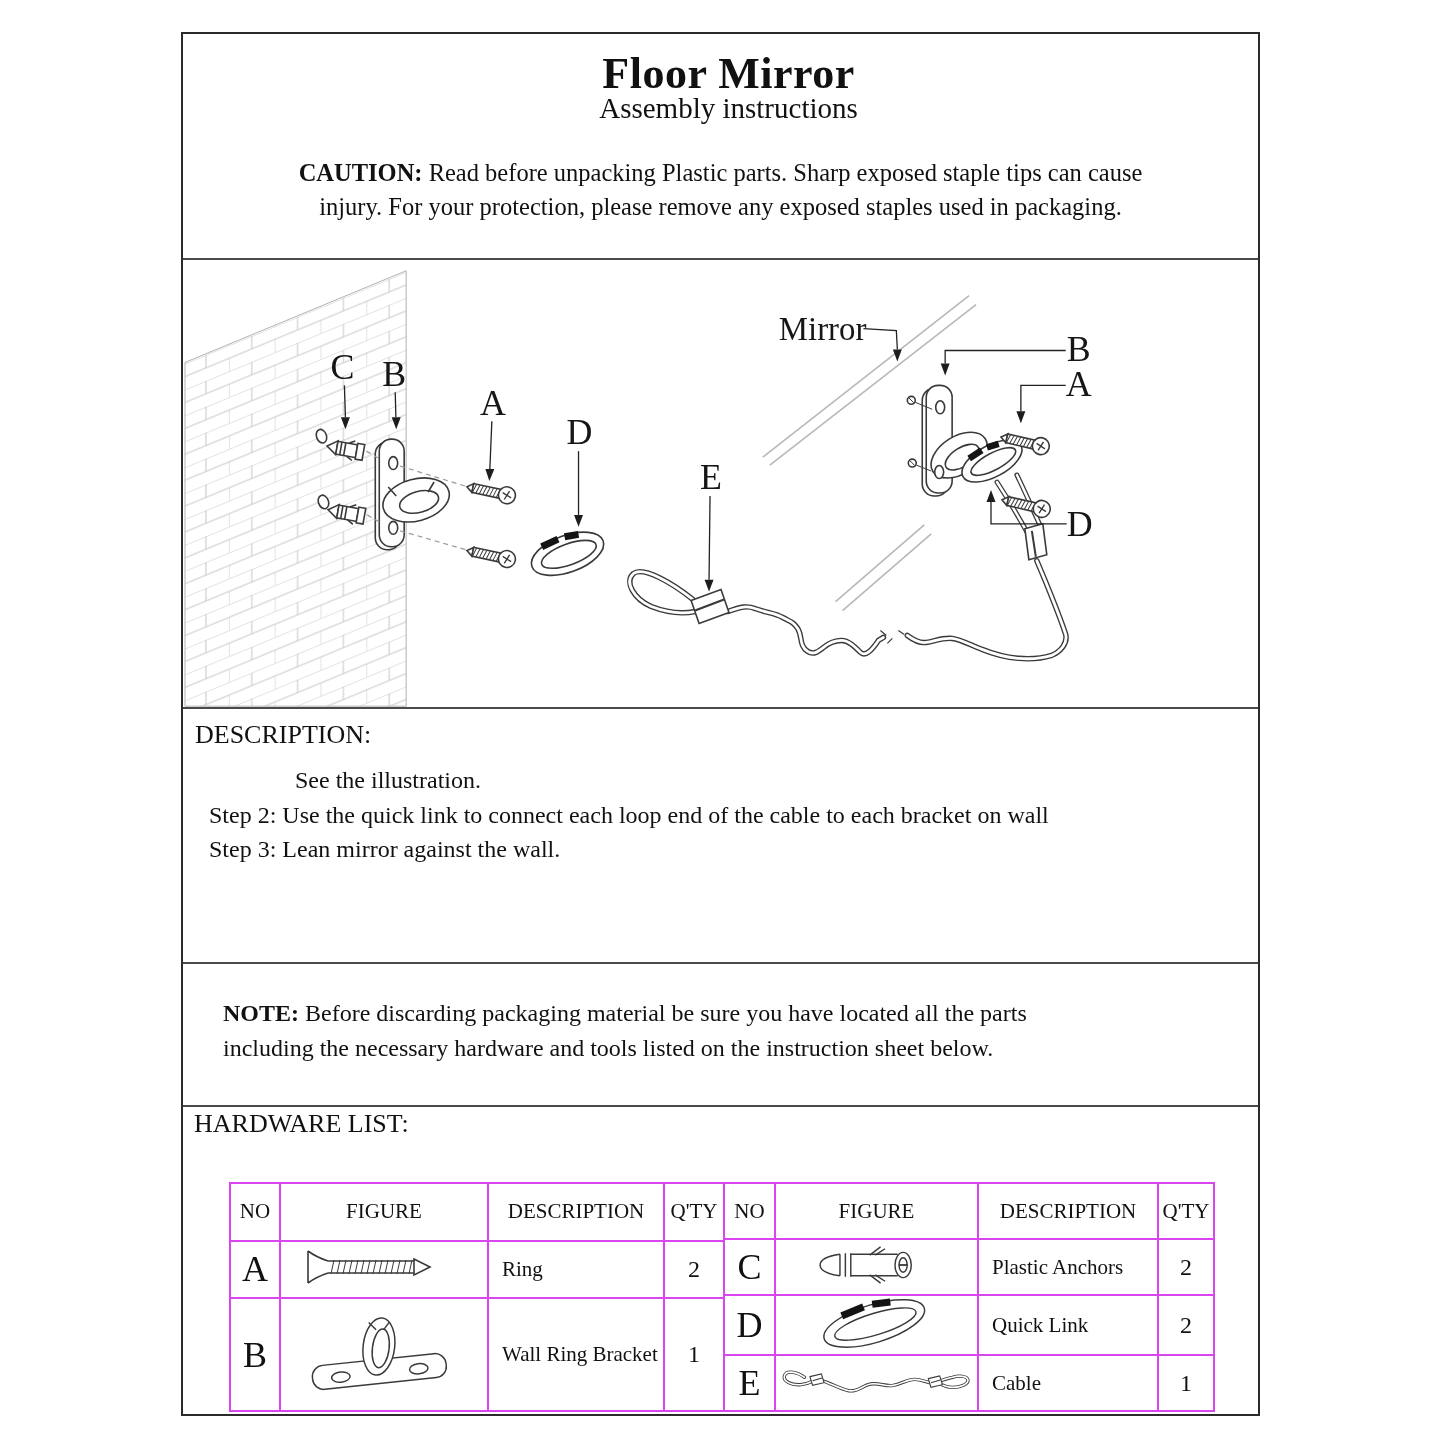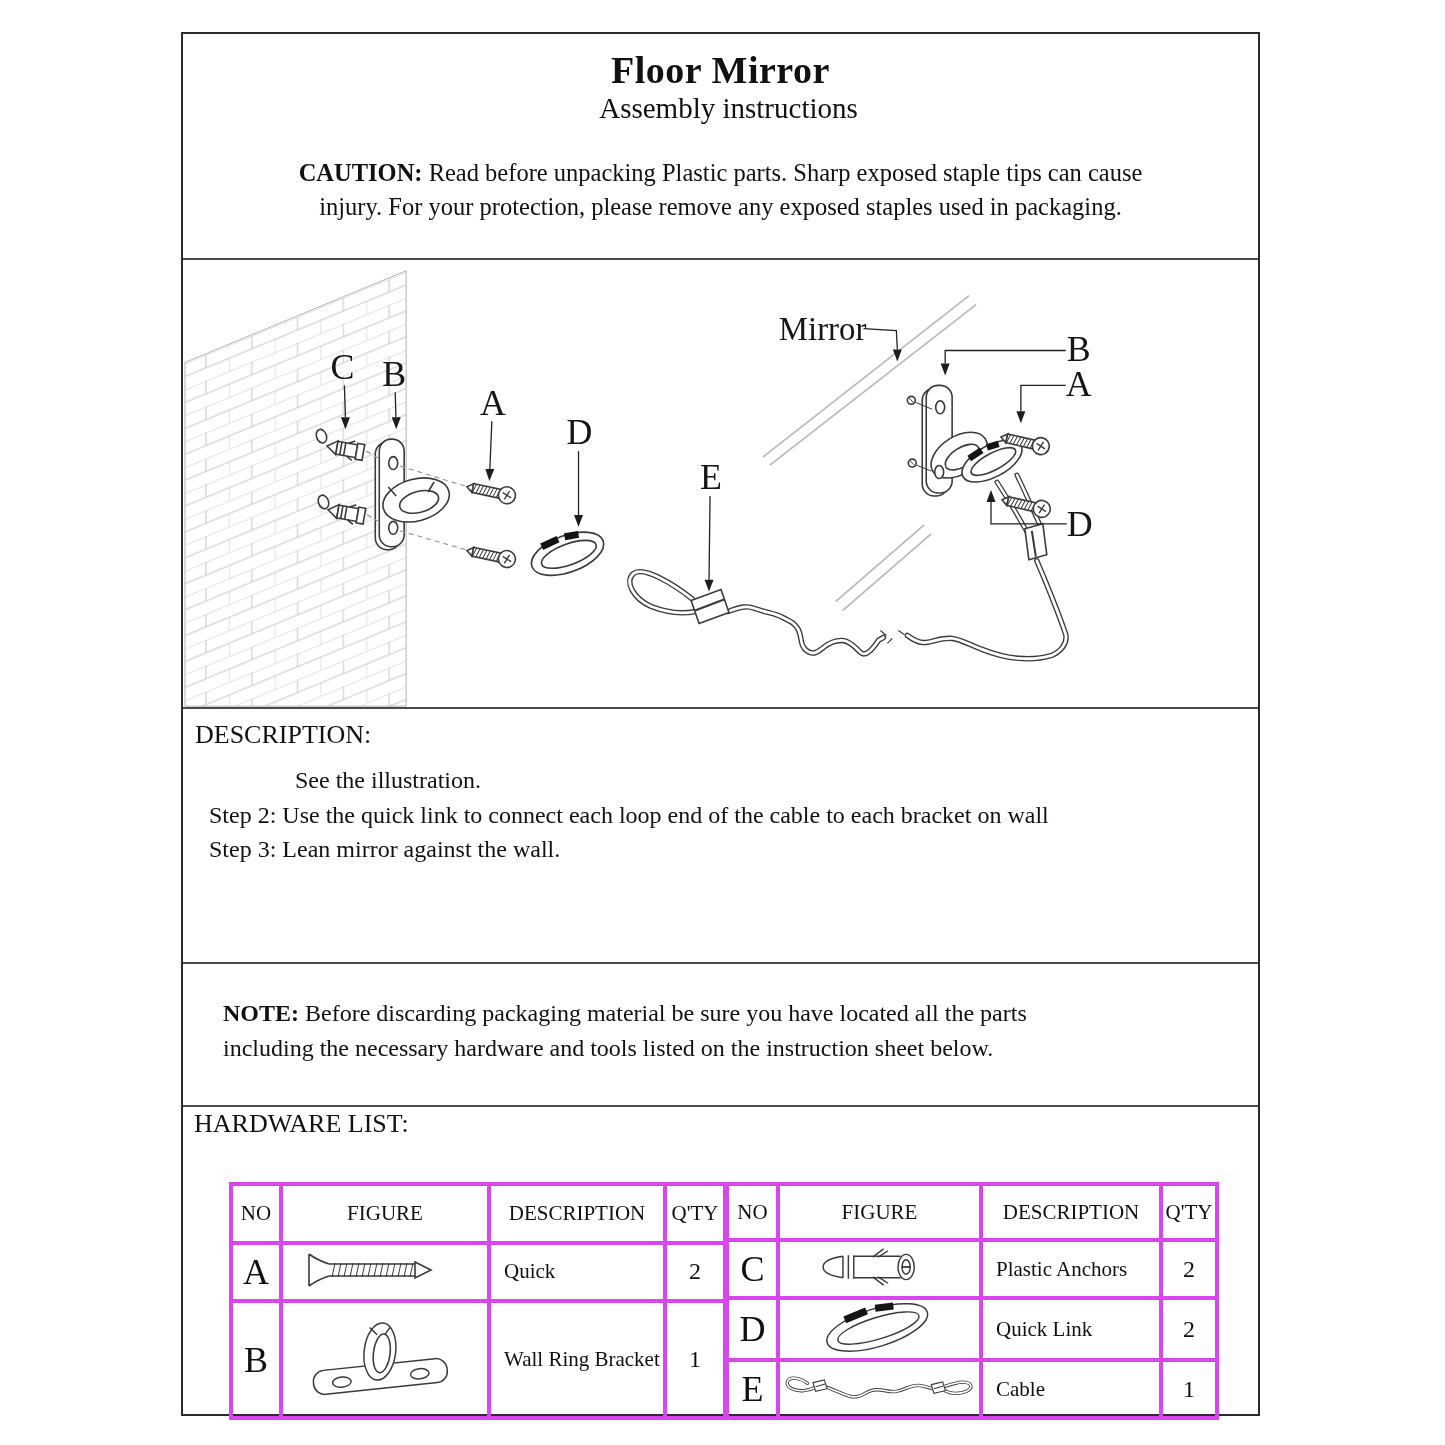--- a/index.html
+++ b/index.html
@@ -1,35 +1,35 @@
 <!DOCTYPE html>
 <html><head>
 <meta charset="utf-8">
 <style>
   html,body{margin:0;padding:0;background:#ffffff;}
   .page{position:relative;width:1445px;height:1445px;background:#fff;overflow:hidden;
         font-family:"Liberation Serif","DejaVu Serif",serif;color:#111;}
   .doc-frame{position:absolute;left:181px;top:32px;width:1079px;height:1384px;
              border:2px solid #2b2b2b;box-sizing:border-box;background:#fff;}
   .divider{position:absolute;left:0;width:100%;height:0;border-top:2px solid #4a4a4a;}
-  .title{position:absolute;top:14px;left:0;width:100%;text-align:center;
-         font-size:38px;font-weight:bold;letter-spacing:.5px;}
+  .title{position:absolute;top:14px;left:8px;width:100%;text-align:center;
+         font-size:44px;font-weight:bold;letter-spacing:.5px;}
   .subtitle{position:absolute;top:58px;left:0;width:100%;text-align:center;font-size:29px;padding-left:8px;}
   .caution{position:absolute;top:122px;left:30px;right:30px;text-align:center;
            font-size:24.5px;line-height:34px;}
   .bold{font-weight:bold;}
   .illus{position:absolute;left:0;top:226px;width:1075px;height:449px;}
   .ins-heading{position:absolute;left:12px;top:686px;font-size:26px;}
   .steps{position:absolute;left:26px;top:729px;right:20px;font-size:24px;line-height:34.5px;}
   .cont{padding-left:86px;}
   .note{position:absolute;left:40px;top:962px;right:40px;font-size:24px;line-height:35px;}
   .hw-heading{position:absolute;left:11px;top:1075px;font-size:26px;}
   .hw-wrap{position:absolute;left:46px;top:1148px;display:flex;}
   table{border-collapse:collapse;table-layout:fixed;}
-  td,th{border:4px solid #d946ef;padding:0;text-align:center;vertical-align:middle;
+  td,th{border:2px solid #d946ef;padding:0;text-align:center;vertical-align:middle;
         font-weight:normal;overflow:hidden;}
   th{font-size:21px;}
   td.no{font-size:36px;}
   td.desc{font-size:21px;text-align:left;padding-left:13px;}
   td.qty{font-size:24px;}
   .t-right{margin-left:-2px;}
   .lighttop{border-top:2px solid #8d8d8d;}
   .ln{stroke:#3a3a3a;stroke-width:1.6;fill:none;}
   .lnw{stroke:#3a3a3a;stroke-width:1.6;fill:#fff;}
   .thin{stroke:#222;stroke-width:1.3;fill:none;}
@@ -240,21 +240,21 @@
         </tr>
         <tr style="height:56px">
           <td class="no">A</td>
           <td>
             <svg width="190" height="44" viewBox="0 0 180 44">
               <path class="ln" d="M14 6 V38 M14 6 C22 12 28 14 34 16 M14 38 C22 32 28 30 34 28 M34 16 H120 M34 28 H120"></path>
               <path class="ln" style="stroke-width:1" d="M40 15 L37 29 M46 15 L43 29 M52 15 L49 29 M58 15 L55 29 M64 15 L61 29 M70 15 L67 29 M76 15 L73 29 M82 15 L79 29 M88 15 L85 29 M94 15 L91 29 M100 15 L97 29 M106 15 L103 29 M112 15 L109 29 M118 15 L115 29"></path>
               <path class="lnw" d="M120 14 L136 22 L120 30 Z"></path>
             </svg>
           </td>
-          <td class="desc">Quick</td>
+          <td class="desc">Ring</td>
           <td class="qty">2</td>
         </tr>
         <tr style="height:110px">
           <td class="no">B</td>
           <td>
             <svg width="190" height="104" viewBox="0 0 205 110">
               <rect class="lnw" x="25" y="62" width="145" height="26" rx="12" transform="rotate(-6 97 75)"></rect>
               <ellipse class="lnw" cx="97" cy="48" rx="17" ry="31" transform="rotate(7 97 48)"></ellipse>
               <ellipse class="lnw" cx="99" cy="50" rx="9" ry="21" transform="rotate(7 99 50)"></ellipse>
               <path class="ln" d="M86 22 L94 30 M108 22 L102 30"></path>

